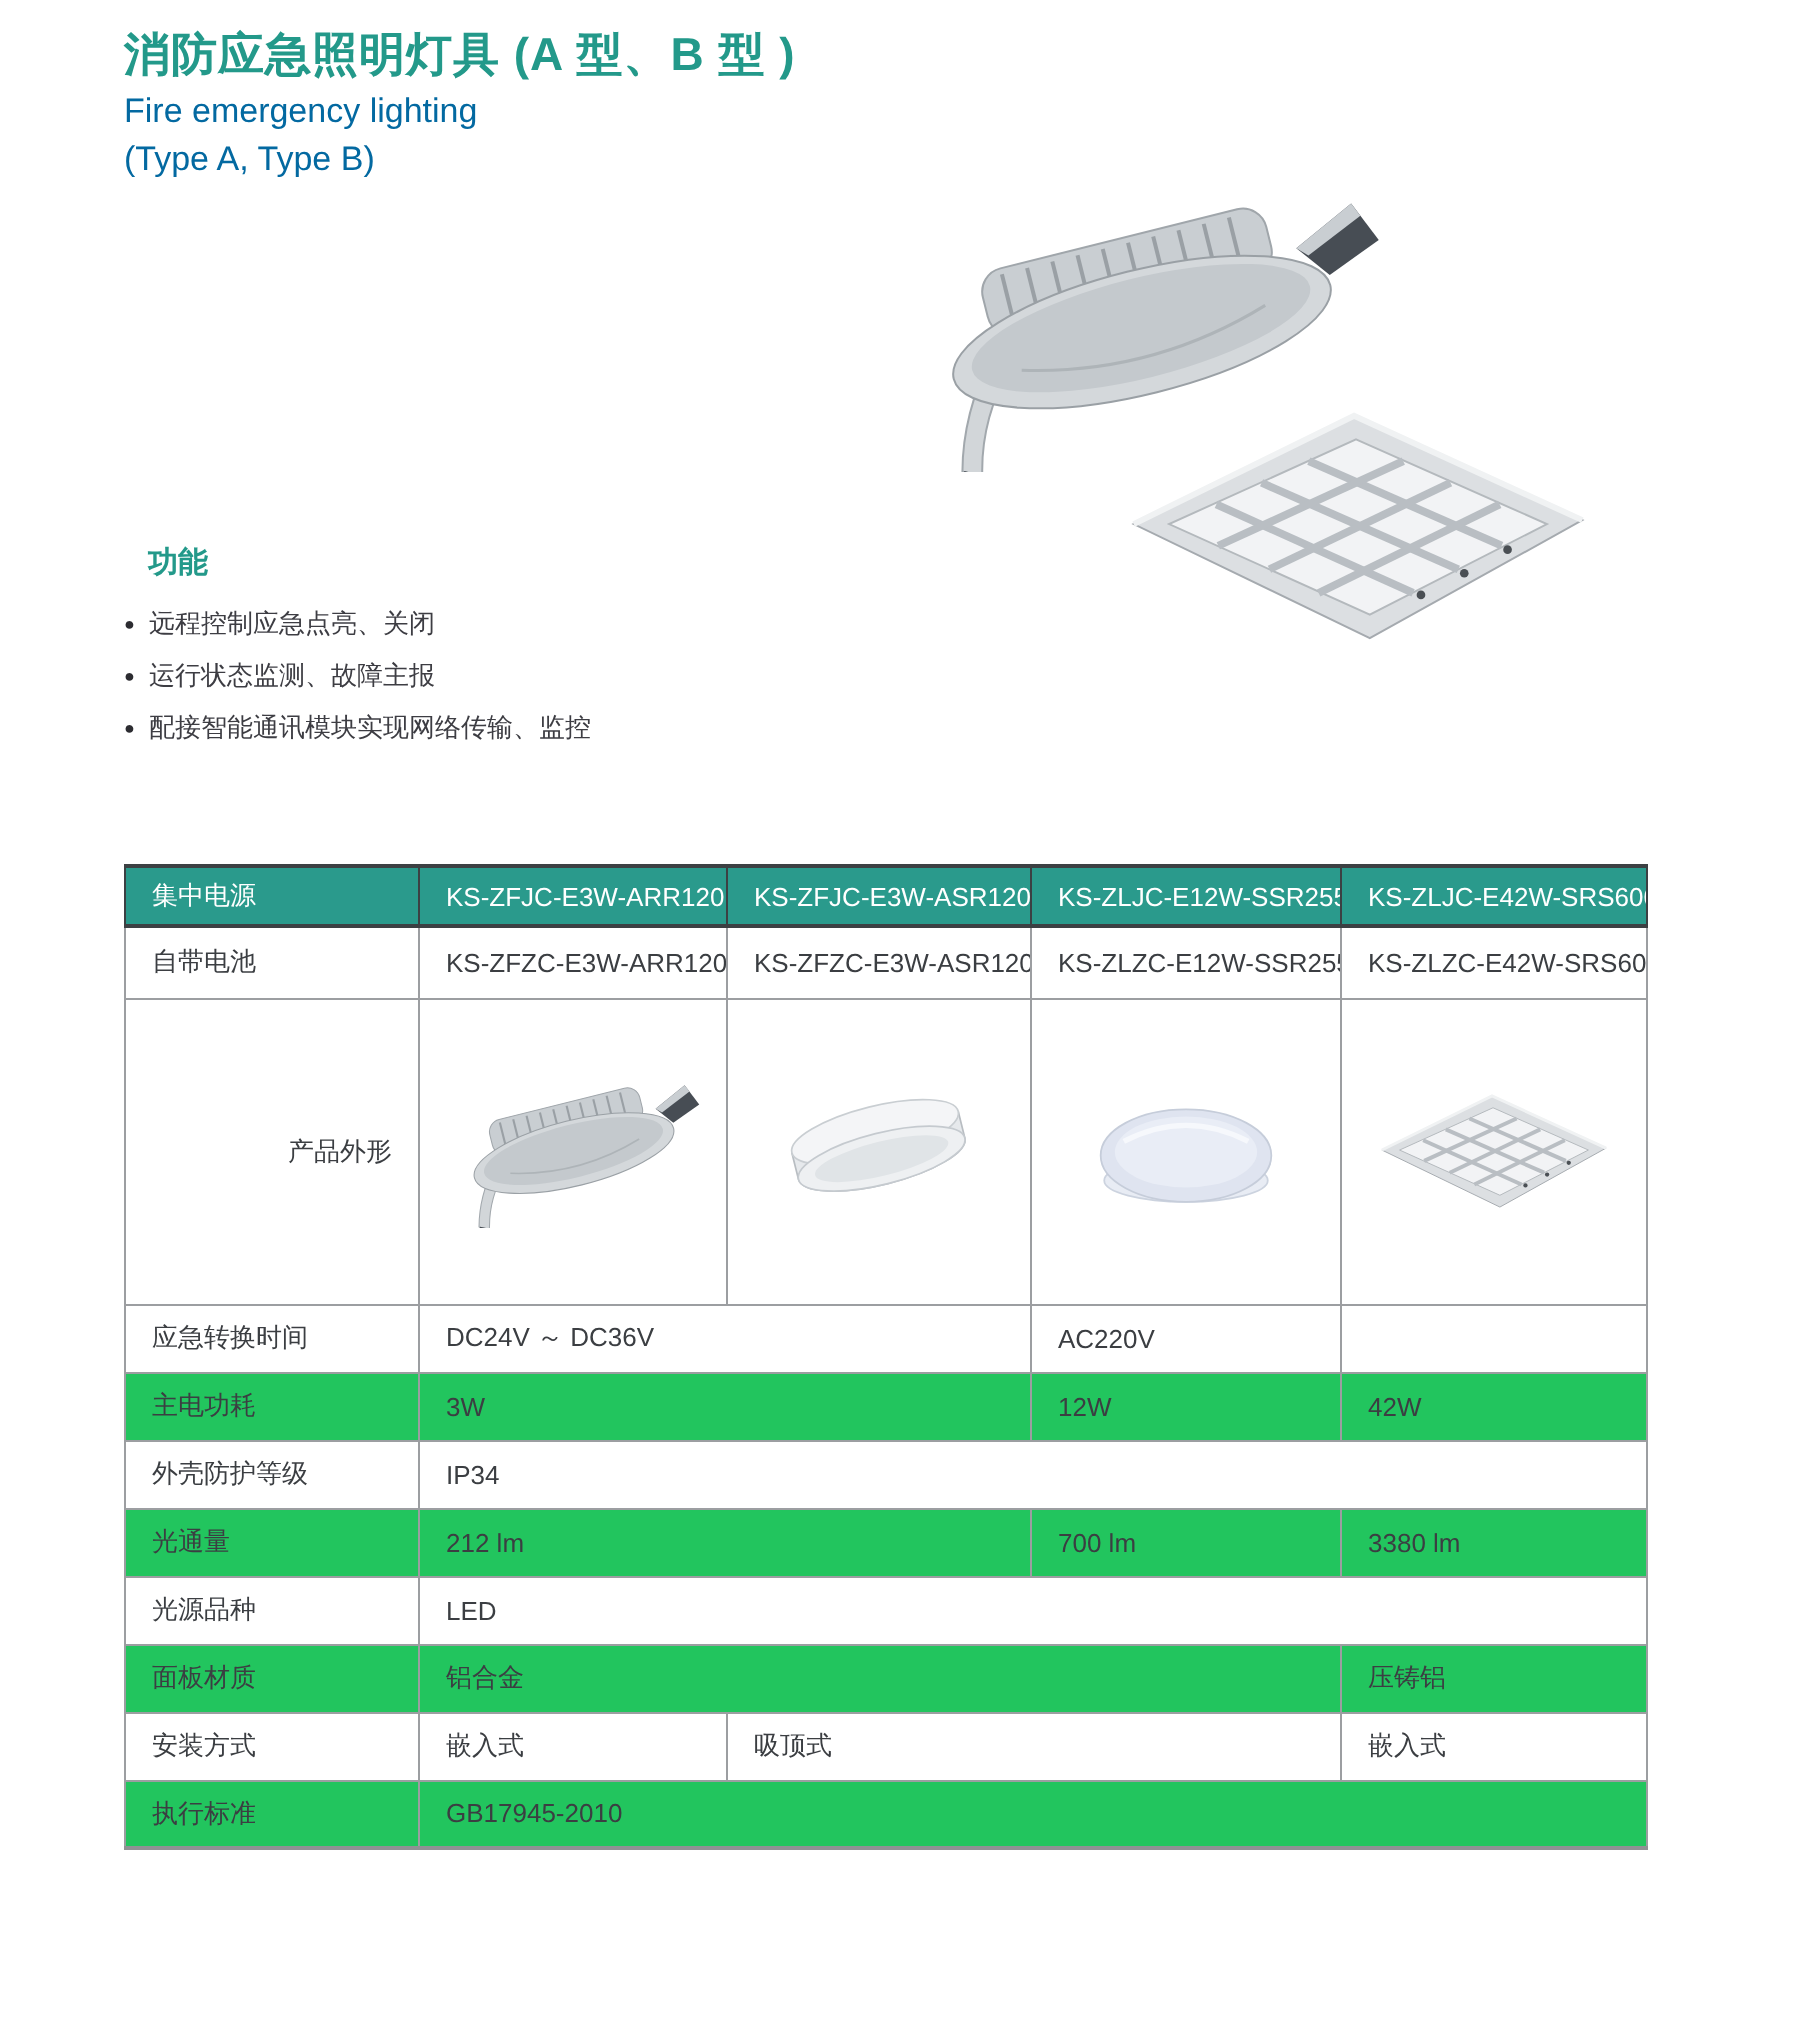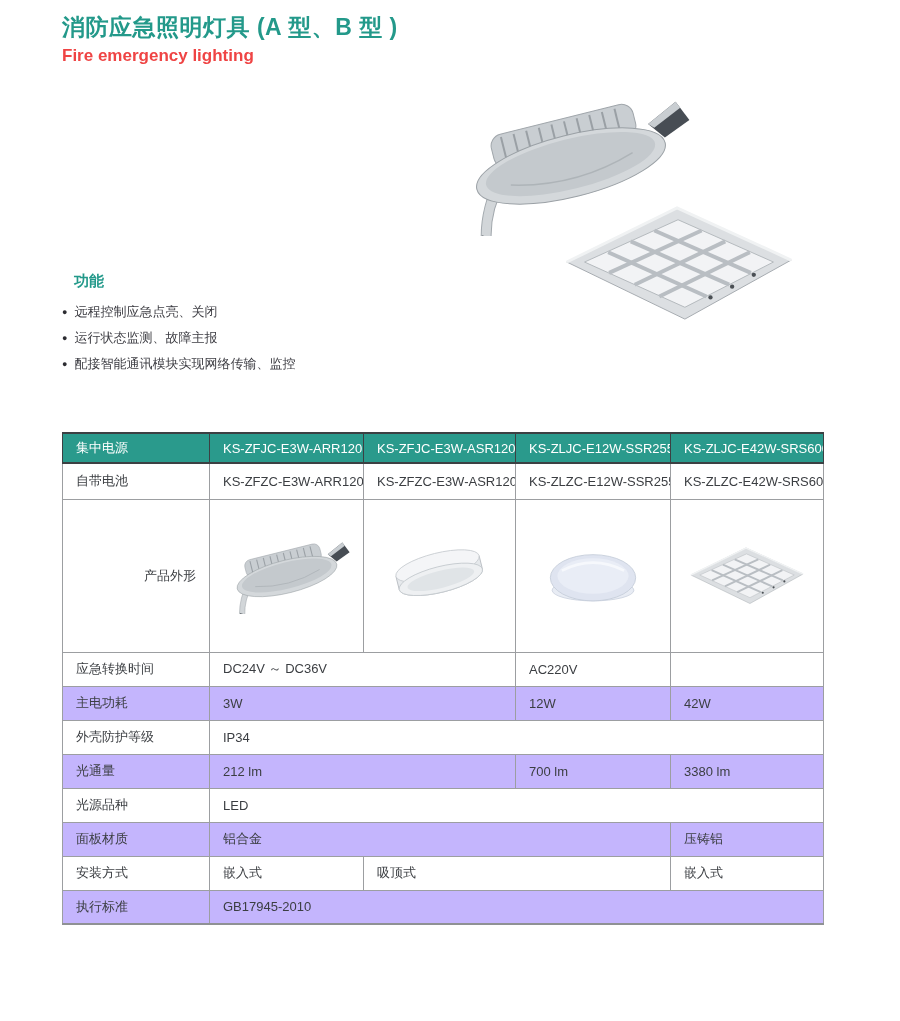--- a/index.html
+++ b/index.html
@@ -2,22 +2,22 @@
 <html lang="zh"><head>
 <meta charset="utf-8">
 <style>
   * { margin:0; padding:0; box-sizing:border-box; }
   html,body { background:#ffffff; }
   body { font-family:"Liberation Sans","DejaVu Sans",sans-serif; }
   .page { position:relative; width:900px; height:1021px; background:#ffffff; overflow:hidden; }
 
   .title-zh { position:absolute; left:62px; top:12px; font-size:23px; font-weight:700;
               color:#23998a; letter-spacing:0.5px; }
-  .title-en { position:absolute; left:62px; top:44px; font-size:17px; font-weight:700;
-              color:#ef4444; line-height:24px; }
+  .title-en { position:absolute; left:62px; top:44px; font-size:17px; font-weight:400;
+              color:#0369a1; line-height:24px; }
 
   .hero-downlight { position:absolute; left:450px; top:94px; }
   .hero-grille    { position:absolute; left:560px; top:203px; }
 
   .features-heading { position:absolute; left:74px; top:272px; font-size:15px;
                       font-weight:700; color:#23998a; }
   .features-list { position:absolute; left:62px; top:299px; list-style:none; }
   .features-list li { font-size:13px; color:#3d3d43; line-height:25px; }
   .features-list .dot { font-size:9px; margin-right:7px; color:#2c2c31; vertical-align:1px; }
 
@@ -25,32 +25,33 @@
                 border-collapse:collapse; table-layout:fixed;
                 border-bottom:2px solid #8f9194; }
   .spec-table td, .spec-table th { border:1px solid #9c9ea1; font-size:13px; color:#3b3e42;
                 padding:0 13px; height:34px; vertical-align:middle; text-align:left;
                 font-weight:400; overflow:hidden; white-space:nowrap; }
   .spec-table tr.head th { background:#2a9a8c; color:#ffffff; font-weight:400; height:30px;
                 border-top:2px solid #3c4043; border-bottom:2px solid #3c4043;
                 border-left:1px solid #3c4043; border-right:1px solid #3c4043; }
   .spec-table tr.battery td { height:36px; }
   .spec-table tr.appearance td { height:153px; text-align:center; padding:0; }
-  .spec-table tr.shaded td { background:#c4b5fd; }
+  .spec-table tr.shaded td { background:#22c55e; }
   .img-wrap { display:flex; align-items:center; justify-content:center; width:100%; height:100%; }
   svg { display:block; }
 </style>
 </head>
 <body>
 
 <div class="page">
 
   <h1 class="title-zh">消防应急照明灯具 (A 型、B 型 )</h1>
   <div class="title-en">
     <div>Fire emergency lighting</div>
+    <div>(Type A, Type B)</div>
   </div>
 
   <div class="hero-downlight">
     <svg width="242" height="142" viewBox="0 0 242 142">
       <g transform="rotate(-14 121 72)">
         <rect x="48" y="24" width="146" height="34" rx="12" fill="#c9ced2" stroke="#a0a6ab"></rect>
         <g stroke="#9aa0a5" stroke-width="2">
           <line x1="60" y1="27" x2="60" y2="55"></line>
             <line x1="73" y1="27" x2="73" y2="55"></line>
           <line x1="86" y1="27" x2="86" y2="55"></line>

